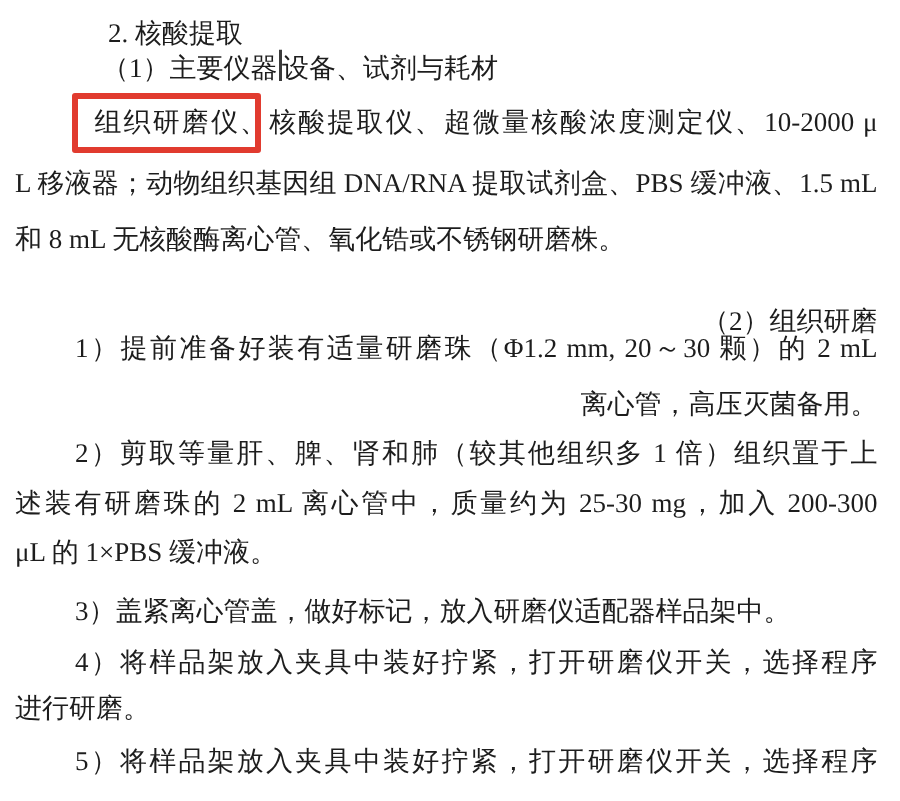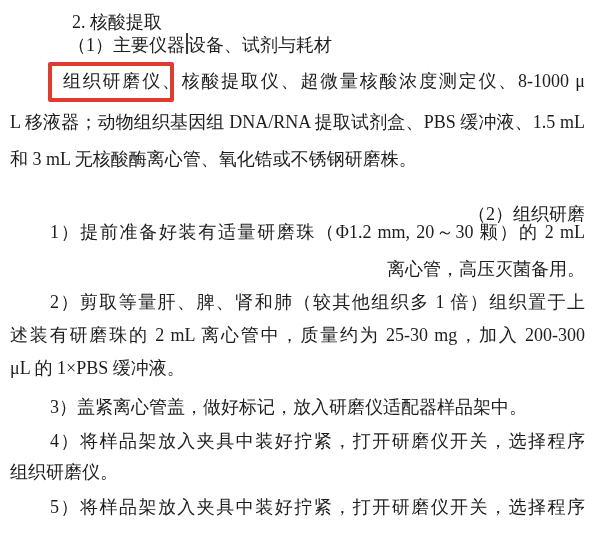--- a/index.html
+++ b/index.html
@@ -34,41 +34,41 @@
 </style>
 </head>
 <body style="background: rgb(255, 255, 255);">
 
 <div class="page" style="color: rgb(29, 29, 29);">
 
   <div class="line l0 ind-heading">2. 核酸提取</div>
 
   <div class="line l1 ind-sub"><span>（1）主要仪器</span><span class="caret" style="background: rgb(58, 58, 58);"></span><span>设备、试剂与耗材</span></div>
 
-  <div class="line l2 ind-first just">组织研磨仪、核酸提取仪、超微量核酸浓度测定仪、8-1000 μ</div>
+  <div class="line l2 ind-first just">组织研磨仪、核酸提取仪、超微量核酸浓度测定仪、10-2000 μ</div>
 
   <div class="line l3 just">L 移液器；动物组织基因组 DNA/RNA 提取试剂盒、PBS 缓冲液、1.5 mL</div>
 
-  <div class="line l4">和 3 mL 无核酸酶离心管、氧化锆或不锈钢研磨株。</div>
+  <div class="line l4">和 8 mL 无核酸酶离心管、氧化锆或不锈钢研磨株。</div>
 
   <div class="line l5 ind-sub">（2）组织研磨</div>
 
   <div class="line l6 ind-step just">1）提前准备好装有适量研磨珠（Φ1.2 mm, 20～30 颗）的 2 mL</div>
 
   <div class="line l7">离心管，高压灭菌备用。</div>
 
   <div class="line l8 ind-step just">2）剪取等量肝、脾、肾和肺（较其他组织多 1 倍）组织置于上</div>
 
   <div class="line l9 just">述装有研磨珠的 2 mL 离心管中，质量约为 25-30 mg，加入 200-300</div>
 
   <div class="line l10">μL 的 1×PBS 缓冲液。</div>
 
   <div class="line l11 ind-step">3）盖紧离心管盖，做好标记，放入研磨仪适配器样品架中。</div>
 
   <div class="line l12 ind-step just">4）将样品架放入夹具中装好拧紧，打开研磨仪开关，选择程序</div>
 
-  <div class="line l13">组织研磨仪。</div>
+  <div class="line l13">进行研磨。</div>
 
   <div class="line l14 ind-step just">5）将样品架放入夹具中装好拧紧，打开研磨仪开关，选择程序</div>
 
   <div class="annotation-box" style="border-color: rgb(225, 59, 47);"></div>
 
 </div>
 
 </body></html>

